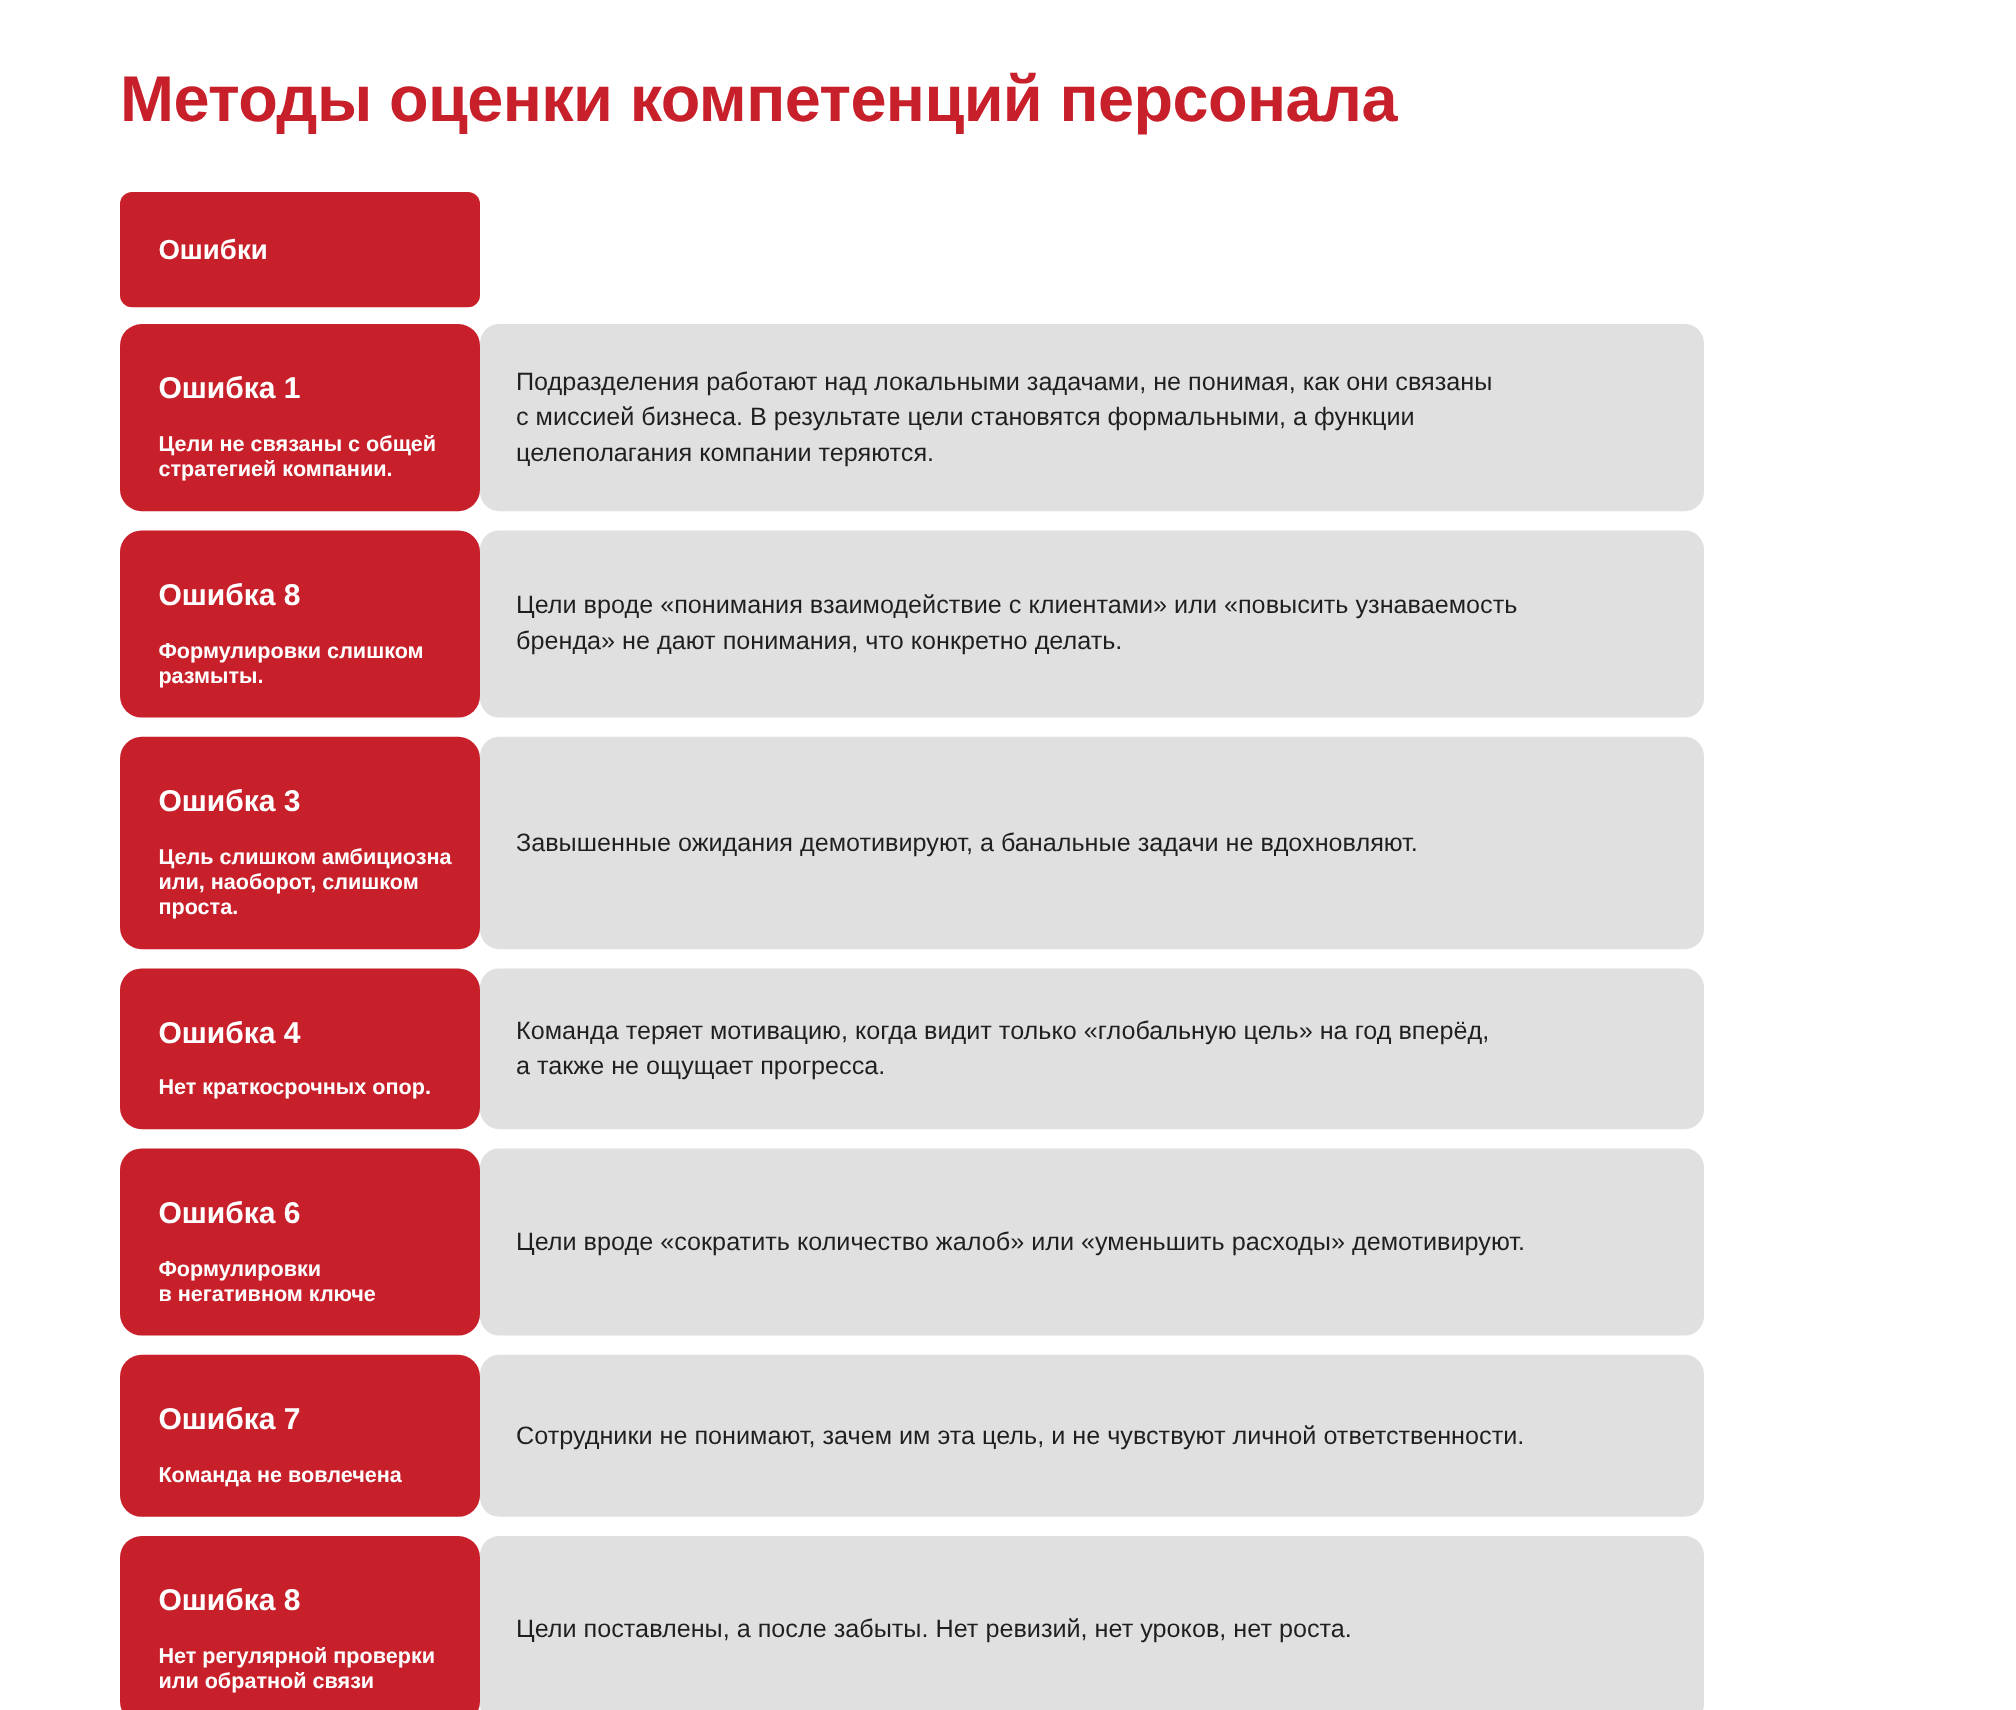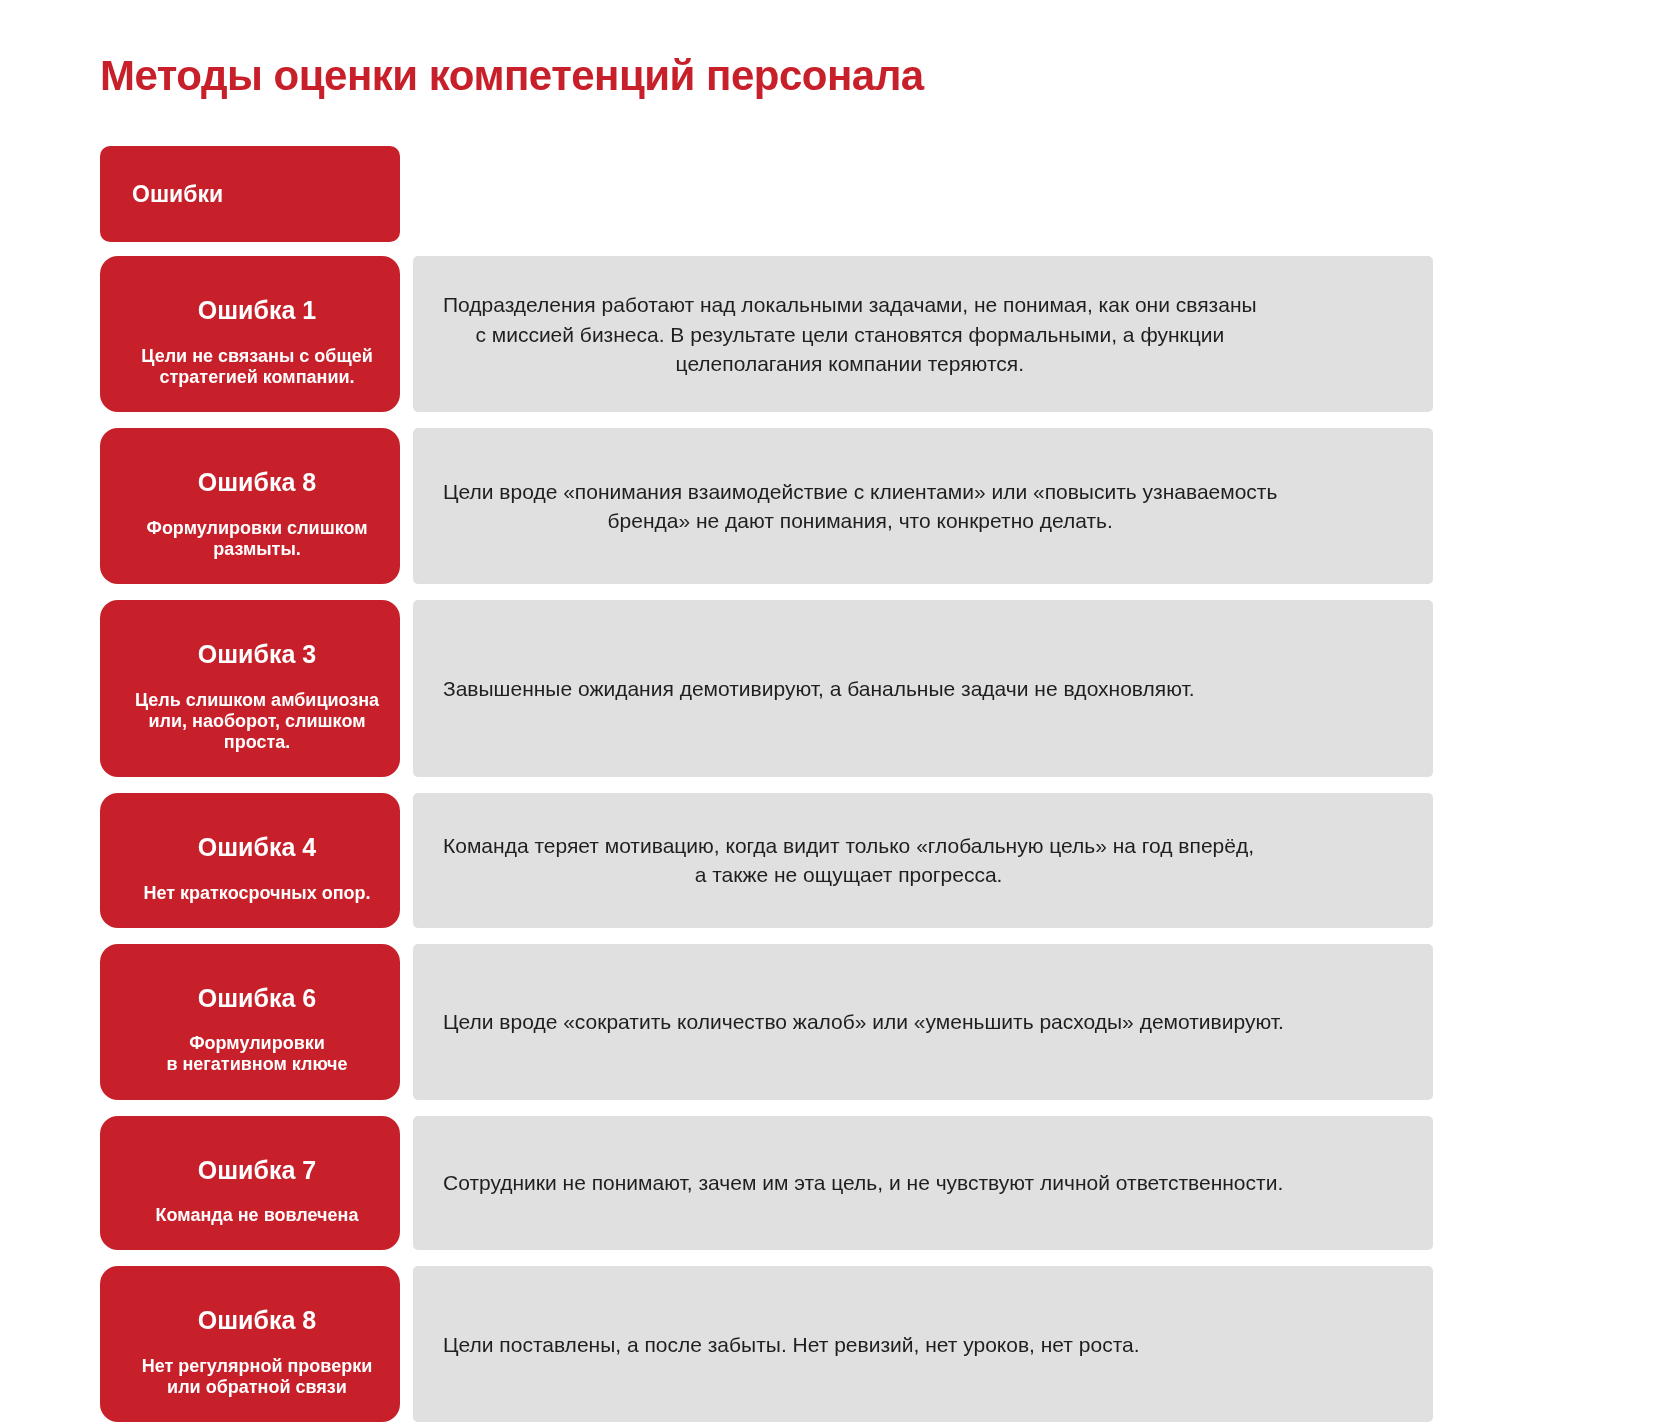--- a/index.html
+++ b/index.html
@@ -15,35 +15,33 @@
     min-height:1425px;
     background:#FFFFFF;
     font-family:"Liberation Sans", sans-serif;
     -webkit-font-smoothing:antialiased;
   }
   .page{
     padding:52px 0 60px 100px;
   }
   .page-title{
     margin:0 0 46px 0;
-    font-size:42px;
+    font-size:54px;
     line-height:1.15;
     font-weight:bold;
     color:var(--red);
     letter-spacing:-0.5px;
   }
   .table{
     width:1333px;
   }
   .row{
     display:grid;
     grid-template-columns:300px 1020px;
-    column-gap:13px;
     margin-bottom:16px;
-    text-align:center;
   }
   .header-row{
     margin-bottom:14px;
   }
   .header-cell{
     background:var(--red);
     color:var(--on-red);
     border-radius:10px;
     min-height:96px;
     display:flex;
@@ -66,21 +64,21 @@
   }
   .card-sub{
     font-size:18px;
     font-weight:bold;
     line-height:1.17;
     margin-top:21px;
     white-space:pre-line;
   }
   .right-card{
     background:var(--gray);
-    border-radius:5px;
+    border-radius:16px;
     display:flex;
     align-items:center;
     padding:14px 30px;
   }
   .desc-text{
     font-size:21px;
     line-height:1.4;
     color:var(--dark);
     white-space:pre-line;
   }

